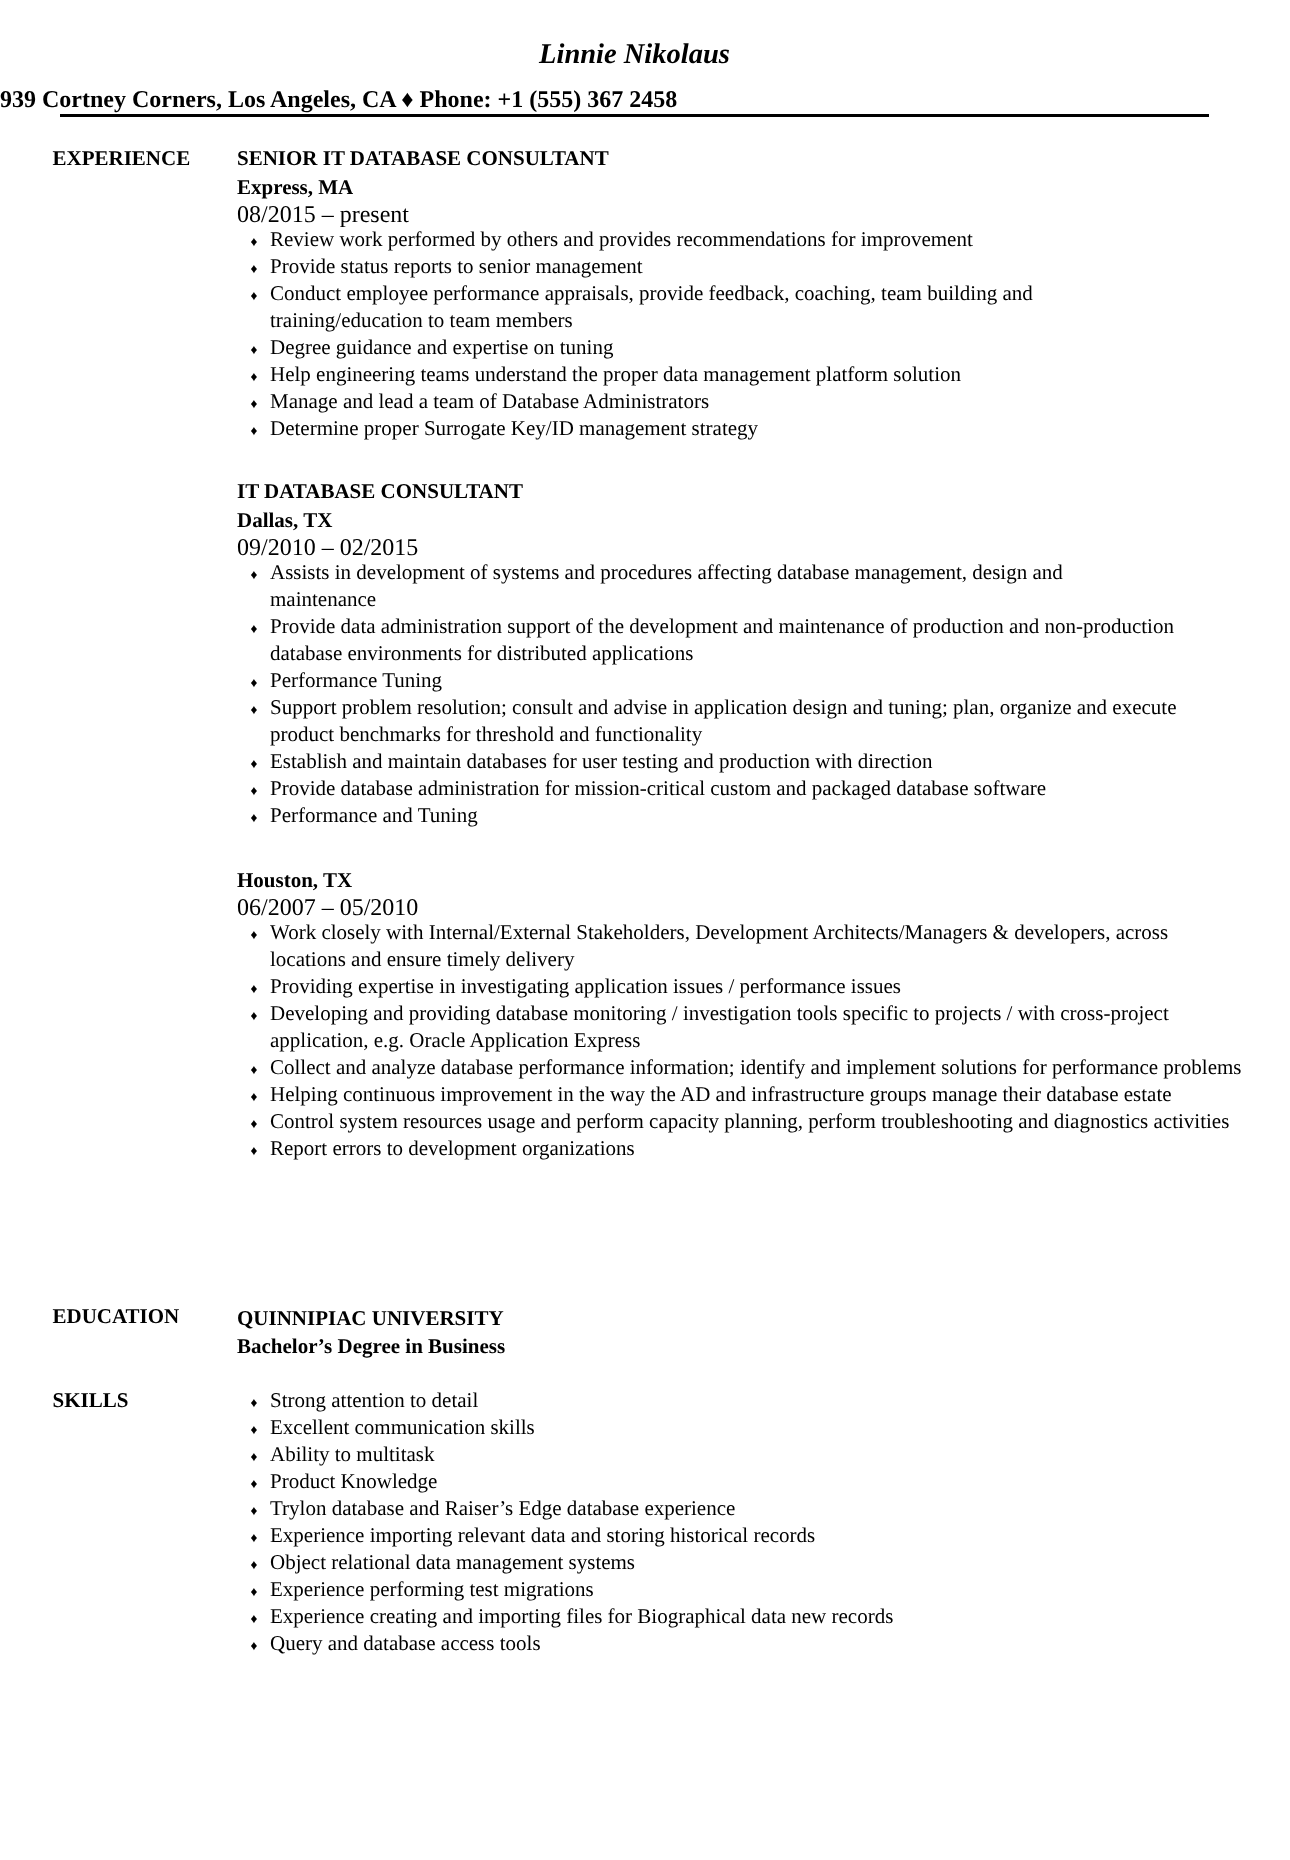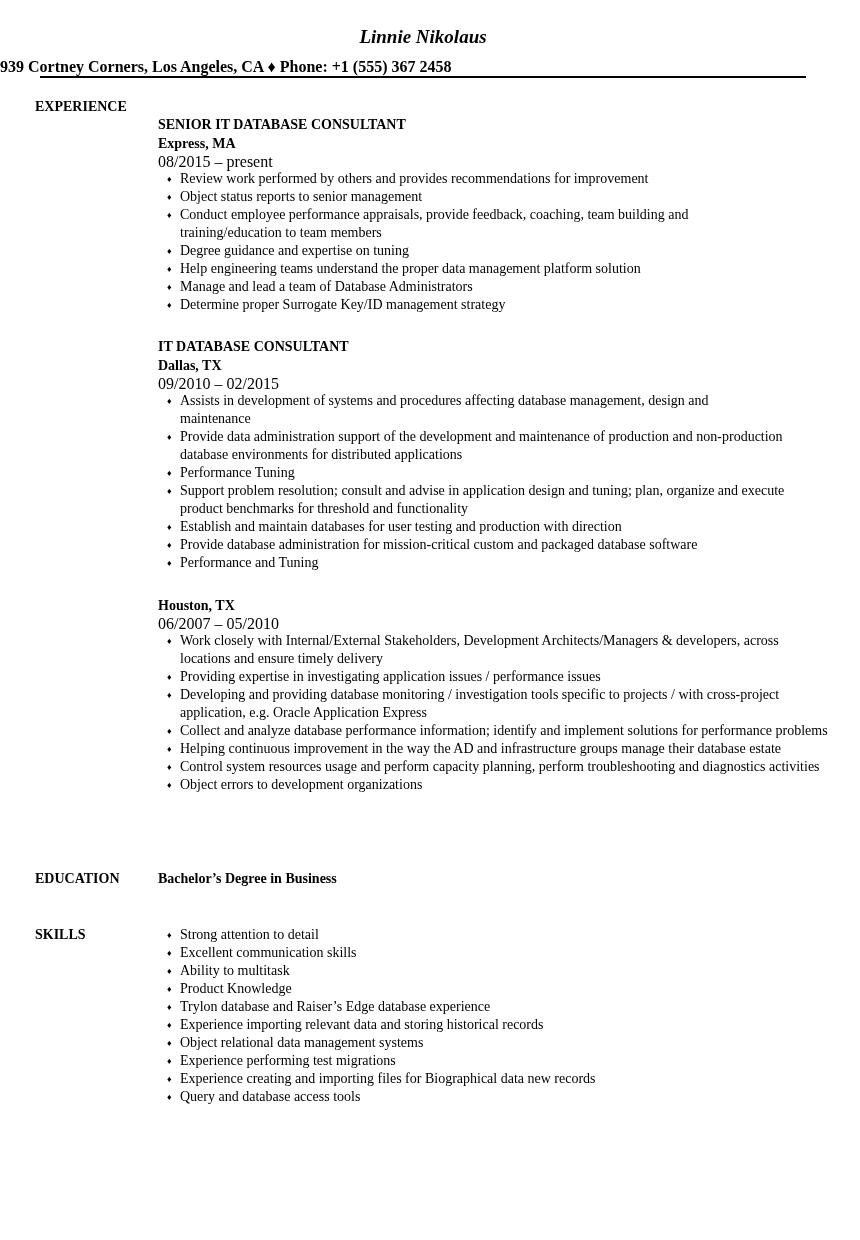--- a/index.html
+++ b/index.html
@@ -3,21 +3,21 @@
 <meta charset="utf-8">
 <style>
   html, body { margin: 0; padding: 0; background: #ffffff; }
   body { width: 860px; height: 1240px; position: relative; font-family: "Liberation Serif", "DejaVu Serif", serif; color: #000; }
   .name { position: absolute; top: 25px; left: 0; width: 846px; text-align: center; font-weight: bold; font-size: 19px; line-height: 24px; font-style: italic; }
   .contact { position: absolute; top: 58px; left: 0; width: 846px; text-align: left; font-weight: bold; font-size: 16px; line-height: 18px; }
   .rule { position: absolute; top: 76px; left: 40px; width: 766px; height: 2px; background: #000; }
   .section { position: absolute; left: 0; width: 860px; }
   .sec-label { position: absolute; left: 35px; top: 0; font-weight: bold; font-size: 14px; line-height: 18px; }
   .sec-body { position: absolute; left: 158px; top: 0; width: 660px; font-size: 14px; line-height: 18px; }
-  .job { margin-bottom: 24px; margin-top: 18px; }
+  .job { margin-bottom: 24px; }
   .job-title { font-weight: bold; font-size: 14px; line-height: 18px; }
   .job-loc { font-weight: bold; font-size: 14px; line-height: 20px; }
   .job-dates { font-size: 16px; line-height: 16px; }
   ul { margin: 0; padding: 0; list-style: none; }
   li { position: relative; padding-left: 22px; line-height: 18px; font-size: 14px; }
   li .bullet { position: absolute; left: 9px; top: 0; font-size: 9px; }
   .edu-school { font-weight: bold; line-height: 20px; }
   .edu-degree { font-weight: bold; line-height: 18px; }
 </style>
 </head>
@@ -30,21 +30,21 @@
 <div class="section" style="top:98px;">
   <div class="sec-label">EXPERIENCE</div>
   <div class="sec-body" id="exp-body">
 
     <div class="job">
       <div class="job-title">SENIOR IT DATABASE CONSULTANT</div>
       <div class="job-loc">Express, MA</div>
       <div class="job-dates">08/2015 – present</div>
       <ul>
         <li><span class="bullet">♦</span><span>Review work performed by others and provides recommendations for improvement</span></li>
-        <li><span class="bullet">♦</span><span>Object status reports to senior management</span></li>
+        <li><span class="bullet">♦</span><span>Provide status reports to senior management</span></li>
         <li style="width:560px;"><span class="bullet">♦</span><span>Conduct employee performance appraisals, provide feedback, coaching, team building and training/education to team members</span></li>
         <li><span class="bullet">♦</span><span>Degree guidance and expertise on tuning</span></li>
         <li><span class="bullet">♦</span><span>Help engineering teams understand the proper data management platform solution</span></li>
         <li><span class="bullet">♦</span><span>Manage and lead a team of Database Administrators</span></li>
         <li><span class="bullet">♦</span><span>Determine proper Surrogate Key/ID management strategy</span></li>
       </ul>
     </div>
 
     <div class="job">
       <div class="job-title">IT DATABASE CONSULTANT</div>
@@ -64,30 +64,31 @@
     <div class="job">
       <div class="job-loc">Houston, TX</div>
       <div class="job-dates">06/2007 – 05/2010</div>
       <ul>
         <li style="width:620px;"><span class="bullet">♦</span><span>Work closely with Internal/External Stakeholders, Development Architects/Managers &amp; developers, across locations and ensure timely delivery</span></li>
         <li><span class="bullet">♦</span><span>Providing expertise in investigating application issues / performance issues</span></li>
         <li style="width:610px;"><span class="bullet">♦</span><span>Developing and providing database monitoring / investigation tools specific to projects / with cross-project application, e.g. Oracle Application Express</span></li>
         <li style="width:660px;"><span class="bullet">♦</span><span>Collect and analyze database performance information; identify and implement solutions for performance problems</span></li>
         <li style="width:640px;"><span class="bullet">♦</span><span>Helping continuous improvement in the way the AD and infrastructure groups manage their database estate</span></li>
         <li style="width:650px;"><span class="bullet">♦</span><span>Control system resources usage and perform capacity planning, perform troubleshooting and diagnostics activities</span></li>
-        <li><span class="bullet">♦</span><span>Object errors to development organizations</span></li>
+        <li><span class="bullet">♦</span><span>Report errors to development organizations</span></li>
       </ul>
     </div>
 
   </div>
 </div>
 
 <div class="section" style="top:870px;">
   <div class="sec-label">EDUCATION</div>
   <div class="sec-body">
+    <div class="edu-school">QUINNIPIAC UNIVERSITY</div>
     <div class="edu-degree">Bachelor’s Degree in Business</div>
   </div>
 </div>
 
 <div class="section" style="top:926px;">
   <div class="sec-label">SKILLS</div>
   <div class="sec-body">
     <ul>
       <li><span class="bullet">♦</span><span>Strong attention to detail</span></li>
       <li><span class="bullet">♦</span><span>Excellent communication skills</span></li>

